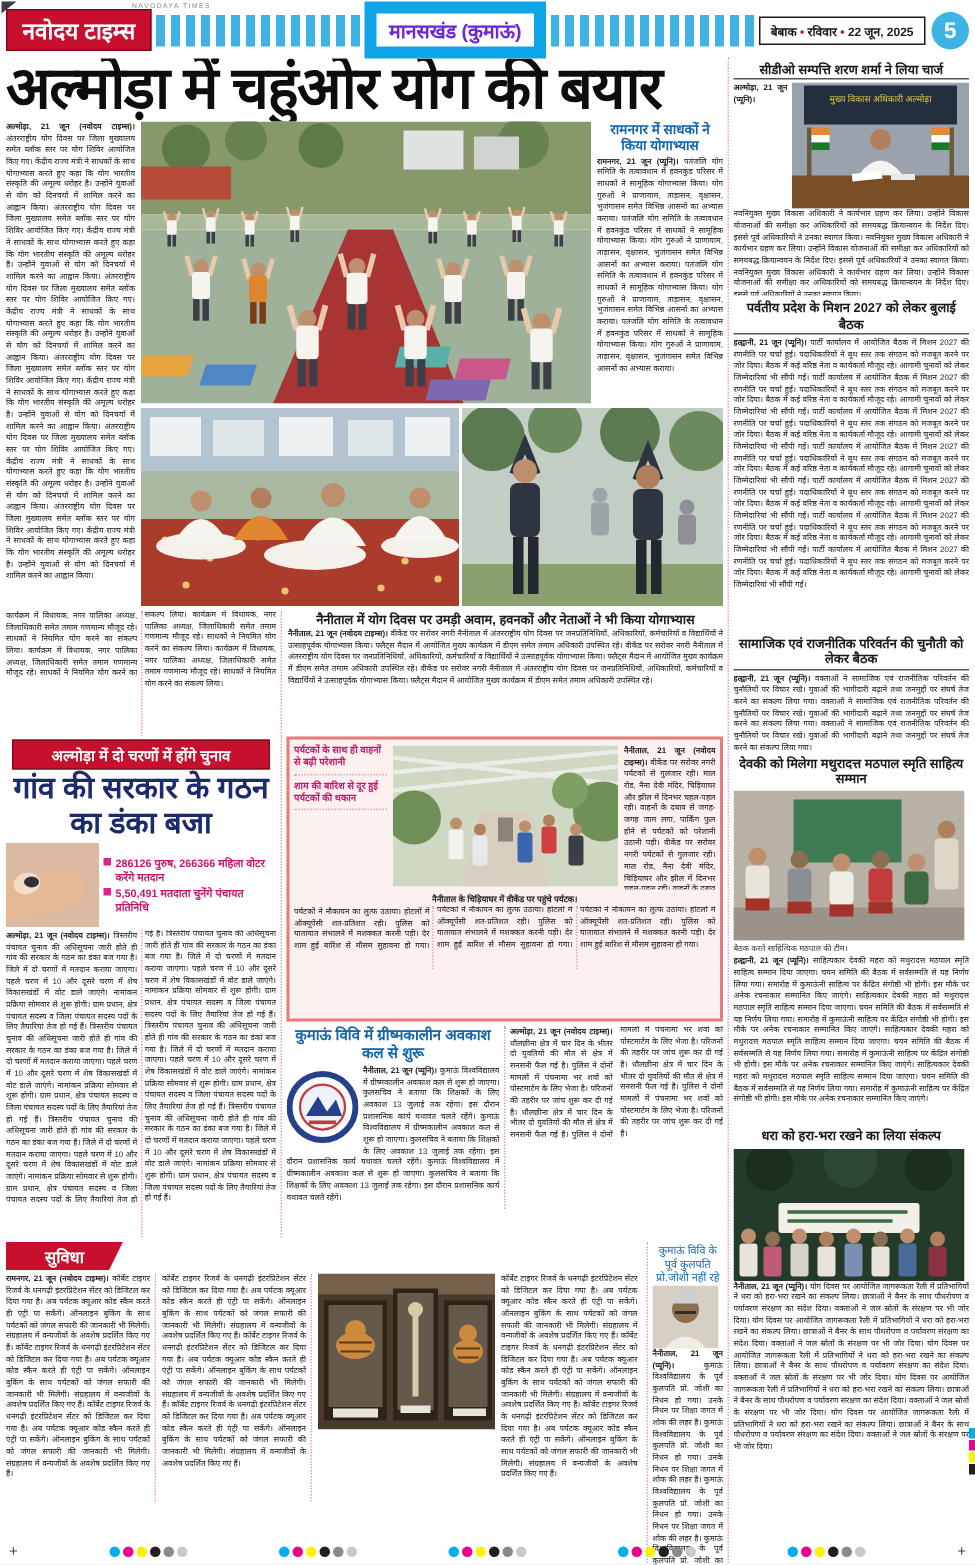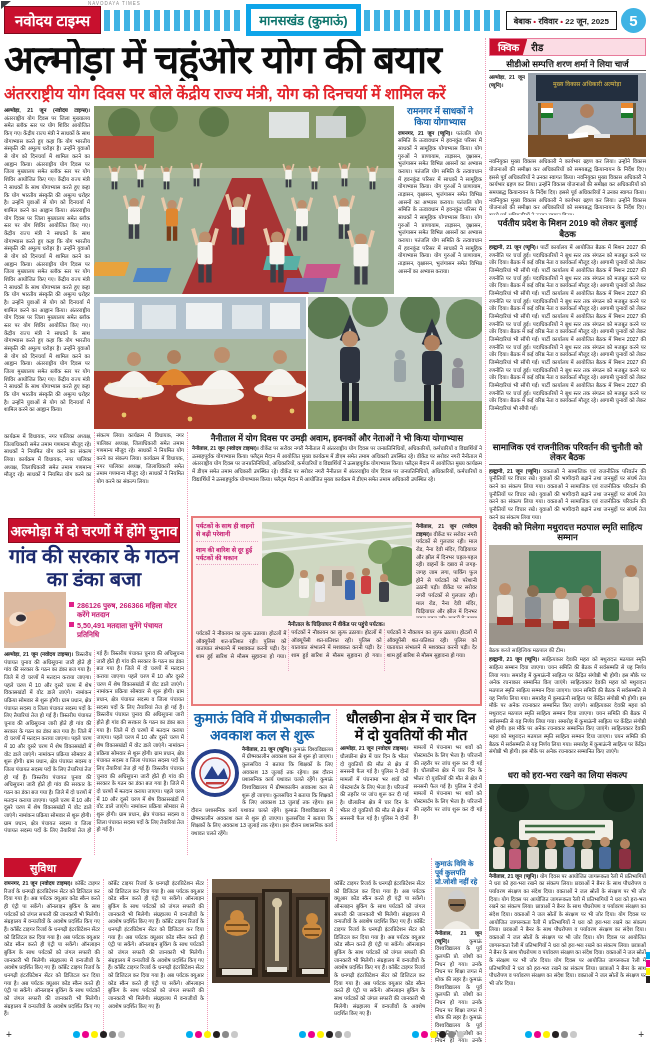--- a/index.html
+++ b/index.html
@@ -6,21 +6,21 @@
   .page{position:relative;width:650px;height:1043px;background:#ffffff;margin:0 auto;
         overflow:hidden;font-family:"Liberation Sans","DejaVu Sans",sans-serif;color:#1a1a1a;}
   
   .mast{position:relative;height:36px;padding:2px 4px 0 4px;display:flex;align-items:center;}
   .mini-title{position:absolute;top:1px;left:88px;font-size:4.5px;color:#8a8a8a;letter-spacing:1px;}
   .nameplate{position:relative;background:#c8102e;color:#fff;font-weight:bold;font-size:15px;
              padding:3px 10px;border:1px solid #7d0a1d;white-space:nowrap;}
   .nameplate:before{content:"";position:absolute;left:-4px;top:-6px;border-left:10px solid #3a3f45;
              border-bottom:8px solid transparent;}
   .stripes{height:21px;flex:1;background:repeating-linear-gradient(90deg,#3fb3e4 0 6px,#fff 6px 10px);margin:0 3px;}
-  .edition{background:#fff;border:5px solid #0ea5e9;color:#0f766e;font-weight:bold;font-size:13px;
+  .edition{background:#fff;border:8px solid #0ea5e9;color:#6d28d9;font-weight:bold;font-size:13px;
            padding:2px 8px;white-space:nowrap;}
   .datebox{background:#fff;border:1px solid #1a1a1a;font-size:8px;font-weight:bold;
            padding:3px 7px;white-space:nowrap;}
   .dot-red{color:#c8102e;}
   .pagenum{width:25px;height:25px;border-radius:50%;background:#3fb3e4;color:#fff;font-weight:bold;
            font-size:15px;display:flex;align-items:center;justify-content:center;margin-left:4px;}
   
   .body{font-size:5.3px;line-height:1.45;text-align:justify;margin:1px 0;}
   .dl{font-weight:bold;}
   
@@ -37,58 +37,58 @@
   .side-h{color:#1565ad;font-weight:bold;font-size:9px;text-align:center;line-height:1.2;margin:0 0 2px 0;}
   .ph-med{position:absolute;left:90px;top:191px;width:212px;height:132px;}
   .ph-tree{position:absolute;left:304px;top:191px;width:174px;height:132px;}
   .cap-row{display:flex;height:84px;margin-top:2px;}
   .lead-mini{width:180px;column-count:2;column-gap:5px;column-rule:1px dotted #f09ab8;overflow:hidden;padding-right:3px;}
   .lead-cap{flex:1;padding-left:4px;overflow:hidden;border-left:1px dotted #f09ab8;}
   .cap-h{font-weight:bold;font-size:8.6px;text-align:center;margin:0 0 1px 0;}
   .mid-row{display:flex;}
   .left-stack{width:180px;padding-right:3px;border-right:1px dotted #f09ab8;}
   .mid-stack{flex:1;padding-left:3px;}
-  .kicker{background:#c8102e;color:#fff;font-weight:bold;font-size:14px;text-align:center;
+  .kicker{background:#c8102e;color:#fff;font-weight:bold;font-size:10px;text-align:center;
           padding:2px 0;border:1px solid #8d0a1e;margin:2px 4px;}
   .e-head{font-size:20px;font-weight:900;color:#1c2a6e;text-align:center;line-height:1.12;margin:2px 0;}
   .e-top{display:flex;gap:3px;align-items:center;margin:2px 0;}
   .bullet{display:flex;gap:3px;font-size:7.2px;font-weight:bold;color:#c4186f;line-height:1.25;margin:2px 0;}
   .bullet .sq{flex:0 0 5px;width:5px;height:5px;background:#e0218a;margin-top:1px;}
   .e-body{column-count:2;column-gap:5px;column-rule:1px dotted #f09ab8;height:205px;overflow:hidden;}
   
   .weekend{border:2px solid #e87b7b;background:#fdf1f0;padding:2px 3px;height:182px;overflow:hidden;}
   .w-head{font-size:21px;font-weight:900;text-align:center;color:#fff;
           -webkit-text-stroke:1px #1a1a1a;text-shadow:0 0 1px #1a1a1a;white-space:nowrap;overflow:hidden;margin:0;}
   .w-grid{display:flex;gap:4px;margin-top:2px;}
   .w-bullets{width:62px;}
   .w-bullet{font-size:6.4px;font-weight:bold;color:#c4186f;line-height:1.3;margin:0 0 4px 0;border-bottom:1px dotted #e8a6c3;padding-bottom:2px;}
   .w-body{flex:1;overflow:hidden;height:96px;}
   .w-cap{font-size:5.6px;font-weight:bold;text-align:center;margin:2px 0 1px 0;}
   .w-foot{column-count:3;column-gap:5px;column-rule:1px dotted #e8a6c3;height:42px;overflow:hidden;}
   .kvdh{display:flex;margin-top:3px;}
   .kv{width:142px;padding-right:3px;border-right:1px dotted #f09ab8;}
-  .kv-h{color:#1565ad;font-weight:bold;font-size:14px;text-align:center;line-height:1.2;margin:1px 0;}
+  .kv-h{color:#1565ad;font-weight:bold;font-size:10px;text-align:center;line-height:1.2;margin:1px 0;}
   .kv-body{height:96px;overflow:hidden;}
   .dh{flex:1;padding-left:3px;}
   .dh-h{font-size:14.5px;font-weight:900;text-align:center;line-height:1.15;margin:1px 0;color:#0d0d0d;}
   .dh-body{column-count:2;column-gap:5px;height:86px;overflow:hidden;}
   
   .bottom-row{display:flex;margin-top:3px;}
   .qr{width:424px;padding-right:3px;border-right:1px dotted #f09ab8;}
   .suvidha{display:flex;height:19px;align-items:stretch;margin-bottom:2px;}
   .suv-kick{background:#c8102e;color:#fff;font-weight:bold;font-size:11px;width:78px;
             display:flex;align-items:center;justify-content:center;
             clip-path:polygon(0 0,100% 0,88% 100%,0 100%);}
   .suv-text{flex:1;background:#fbd7c8;font-weight:bold;font-size:10.5px;display:flex;align-items:center;padding-left:8px;}
   .qr-head{font-size:24px;font-weight:900;white-space:nowrap;overflow:hidden;text-align:center;margin:1px 0 2px 0;color:#0d0d0d;}
   .qr-cols{display:flex;gap:4px;height:152px;overflow:hidden;}
   .qc{width:96px;overflow:hidden;border-right:1px dotted #f09ab8;padding-right:3px;}
   .qc:last-child{border-right:none;flex:1;}
   .joshi{width:50px;padding-left:3px;overflow:hidden;}
-  .joshi-h{color:#1565ad;font-weight:bold;font-size:7.2px;text-align:left;line-height:1.25;margin:1px 0;}
+  .joshi-h{color:#1565ad;font-weight:normal;font-size:7.2px;text-align:center;line-height:1.25;margin:1px 0;}
   
   .qhdr{display:flex;align-items:stretch;background:#fbdce4;border:1px solid #e87b9b;height:16px;margin-bottom:2px;}
   .qhdr .qk{background:#c8102e;color:#fff;font-weight:bold;font-size:10px;padding:1px 8px;
             display:flex;align-items:center;clip-path:polygon(0 0,100% 0,88% 100%,0 100%);}
   .qhdr .qr2{color:#1a1a1a;font-weight:bold;font-size:10px;display:flex;align-items:center;padding-left:4px;}
   .qi-h{font-size:8.6px;font-weight:bold;text-align:center;border-bottom:1px solid #555;
         padding-bottom:1px;margin:3px 0 2px 0;line-height:1.2;}
   .qi-h.plain{border-bottom:none;}
   .q-media{display:flex;gap:3px;}
   .q-side{width:36px;overflow:hidden;}
@@ -123,21 +123,20 @@
       <span>22 जून, 2025</span>
     </div>
     <div class="pagenum">5</div>
   </header>
 
   <div class="content">
 
     <div class="main">
 
       <h1 class="lead-h">अल्मोड़ा में चहुंओर योग की बयार</h1>
-      <div class="lead-sub">अंतरराष्ट्रीय योग दिवस पर बोले केंद्रीय राज्य मंत्री, योग को दिनचर्या में शामिल करें</div>
 
       <div class="lead-abs">
         <div class="lead-left">
           <p class="body"><b class="dl">अल्मोड़ा, 21 जून (नवोदय टाइम्स)।</b>
             <span>अंतरराष्ट्रीय योग दिवस पर जिला मुख्यालय समेत ब्लॉक स्तर पर योग शिविर आयोजित किए गए। केंद्रीय राज्य मंत्री ने साधकों के साथ योगाभ्यास करते हुए कहा कि योग भारतीय संस्कृति की अमूल्य धरोहर है। उन्होंने युवाओं से योग को दिनचर्या में शामिल करने का आह्वान किया। अंतरराष्ट्रीय योग दिवस पर जिला मुख्यालय समेत ब्लॉक स्तर पर योग शिविर आयोजित किए गए। केंद्रीय राज्य मंत्री ने साधकों के साथ योगाभ्यास करते हुए कहा कि योग भारतीय संस्कृति की अमूल्य धरोहर है। उन्होंने युवाओं से योग को दिनचर्या में शामिल करने का आह्वान किया। अंतरराष्ट्रीय योग दिवस पर जिला मुख्यालय समेत ब्लॉक स्तर पर योग शिविर आयोजित किए गए। केंद्रीय राज्य मंत्री ने साधकों के साथ योगाभ्यास करते हुए कहा कि योग भारतीय संस्कृति की अमूल्य धरोहर है। उन्होंने युवाओं से योग को दिनचर्या में शामिल करने का आह्वान किया। अंतरराष्ट्रीय योग दिवस पर जिला मुख्यालय समेत ब्लॉक स्तर पर योग शिविर आयोजित किए गए। केंद्रीय राज्य मंत्री ने साधकों के साथ योगाभ्यास करते हुए कहा कि योग भारतीय संस्कृति की अमूल्य धरोहर है। उन्होंने युवाओं से योग को दिनचर्या में शामिल करने का आह्वान किया। अंतरराष्ट्रीय योग दिवस पर जिला मुख्यालय समेत ब्लॉक स्तर पर योग शिविर आयोजित किए गए। केंद्रीय राज्य मंत्री ने साधकों के साथ योगाभ्यास करते हुए कहा कि योग भारतीय संस्कृति की अमूल्य धरोहर है। उन्होंने युवाओं से योग को दिनचर्या में शामिल करने का आह्वान किया। अंतरराष्ट्रीय योग दिवस पर जिला मुख्यालय समेत ब्लॉक स्तर पर योग शिविर आयोजित किए गए। केंद्रीय राज्य मंत्री ने साधकों के साथ योगाभ्यास करते हुए कहा कि योग भारतीय संस्कृति की अमूल्य धरोहर है। उन्होंने युवाओं से योग को दिनचर्या में शामिल करने का आह्वान किया।</span></p>
         </div>
 
         <div class="ph-main">
           <svg width="300" height="188" viewBox="0 0 300 188">
             <defs>
@@ -381,21 +380,20 @@
                   <circle cx="24" cy="27" r="22" fill="#fff" stroke="#27408b" stroke-width="4"></circle>
                   <circle cx="24" cy="27" r="15" fill="#eef2fb" stroke="#c43b3b" stroke-width="1.5"></circle>
                   <polygon points="13,33 21,20 27,30 33,22 37,33" fill="#27408b"></polygon>
                   <rect x="15" y="36" width="18" height="2.4" fill="#c43b3b"></rect>
                 </svg>
                 <p class="body"><b class="dl">नैनीताल, 21 जून (प्यूनि)।</b>
                   <span>कुमाऊं विश्वविद्यालय में ग्रीष्मकालीन अवकाश कल से शुरू हो जाएगा। कुलसचिव ने बताया कि शिक्षकों के लिए अवकाश 13 जुलाई तक रहेगा। इस दौरान प्रशासनिक कार्य यथावत चलते रहेंगे। कुमाऊं विश्वविद्यालय में ग्रीष्मकालीन अवकाश कल से शुरू हो जाएगा। कुलसचिव ने बताया कि शिक्षकों के लिए अवकाश 13 जुलाई तक रहेगा। इस दौरान प्रशासनिक कार्य यथावत चलते रहेंगे। कुमाऊं विश्वविद्यालय में ग्रीष्मकालीन अवकाश कल से शुरू हो जाएगा। कुलसचिव ने बताया कि शिक्षकों के लिए अवकाश 13 जुलाई तक रहेगा। इस दौरान प्रशासनिक कार्य यथावत चलते रहेंगे।</span></p>
               </div>
             </div>
             <div class="dh">
-              <div class="dh-h">धौलछीना क्षेत्र में चार दिन में दो युवतियों की मौत</div>
               <div class="dh-body">
                 <p class="body"><b class="dl">अल्मोड़ा, 21 जून (नवोदय टाइम्स)।</b>
                   <span>धौलछीना क्षेत्र में चार दिन के भीतर दो युवतियों की मौत से क्षेत्र में सनसनी फैल गई है। पुलिस ने दोनों मामलों में पंचनामा भर शवों को पोस्टमार्टम के लिए भेजा है। परिजनों की तहरीर पर जांच शुरू कर दी गई है। धौलछीना क्षेत्र में चार दिन के भीतर दो युवतियों की मौत से क्षेत्र में सनसनी फैल गई है। पुलिस ने दोनों मामलों में पंचनामा भर शवों को पोस्टमार्टम के लिए भेजा है। परिजनों की तहरीर पर जांच शुरू कर दी गई है। धौलछीना क्षेत्र में चार दिन के भीतर दो युवतियों की मौत से क्षेत्र में सनसनी फैल गई है। पुलिस ने दोनों मामलों में पंचनामा भर शवों को पोस्टमार्टम के लिए भेजा है। परिजनों की तहरीर पर जांच शुरू कर दी गई है।</span></p>
               </div>
             </div>
           </div>
         </div>
       </div>
 
       <div class="bottom-row">
@@ -454,24 +452,20 @@
             <rect x="15" y="17" width="14" height="2" fill="#2e2a26"></rect>
             <path d="M8 42 Q22 26 36 42 Z" fill="#f0ede6"></path>
           </svg>
           <p class="body"><b class="dl">नैनीताल, 21 जून (प्यूनि)।</b>
             <span>कुमाऊं विश्वविद्यालय के पूर्व कुलपति प्रो. जोशी का निधन हो गया। उनके निधन पर शिक्षा जगत में शोक की लहर है। कुमाऊं विश्वविद्यालय के पूर्व कुलपति प्रो. जोशी का निधन हो गया। उनके निधन पर शिक्षा जगत में शोक की लहर है। कुमाऊं विश्वविद्यालय के पूर्व कुलपति प्रो. जोशी का निधन हो गया। उनके निधन पर शिक्षा जगत में शोक की लहर है। कुमाऊं विश्वविद्यालय के पूर्व कुलपति प्रो. जोशी का निधन हो गया। उनके निधन पर शिक्षा जगत में शोक की लहर है।</span></p>
         </div>
       </div>
     </div>
 
     <aside class="quick">
-      <div class="qhdr">
-        <span class="qk">क्विक</span>
-        <span class="qr2">रीड</span>
-      </div>
 
       <div class="qi-h">सीडीओ सम्पत्ति शरण शर्मा ने लिया चार्ज</div>
       <div class="q-media">
         <div class="q-side">
           <p class="body"><b class="dl">अल्मोड़ा, 21 जून (प्यूनि)।</b></p>
         </div>
         <svg width="118" height="84" viewBox="0 0 118 84">
           <rect width="118" height="84" fill="#9aa3ad"></rect>
           <rect x="8" y="2" width="102" height="26" fill="#232f3f"></rect>
           <text x="59" y="13" font-size="6" fill="#e8c34a" text-anchor="middle">मुख्य विकास अधिकारी अल्मोड़ा</text>
@@ -491,21 +485,21 @@
           <path d="M44 62 Q59 42 74 62 Z" fill="#f6f4ef"></path>
           <rect x="0" y="62" width="118" height="22" fill="#7a4f28"></rect>
           <rect x="40" y="60" width="20" height="5" fill="#fff" transform="rotate(-6 50 62)"></rect>
           <rect x="66" y="61" width="16" height="4" fill="#e8e8e8"></rect>
         </svg>
       </div>
       <div class="qbody" style="height:58px">
         <p class="body"><span>नवनियुक्त मुख्य विकास अधिकारी ने कार्यभार ग्रहण कर लिया। उन्होंने विकास योजनाओं की समीक्षा कर अधिकारियों को समयबद्ध क्रियान्वयन के निर्देश दिए। इससे पूर्व अधिकारियों ने उनका स्वागत किया। नवनियुक्त मुख्य विकास अधिकारी ने कार्यभार ग्रहण कर लिया। उन्होंने विकास योजनाओं की समीक्षा कर अधिकारियों को समयबद्ध क्रियान्वयन के निर्देश दिए। इससे पूर्व अधिकारियों ने उनका स्वागत किया। नवनियुक्त मुख्य विकास अधिकारी ने कार्यभार ग्रहण कर लिया। उन्होंने विकास योजनाओं की समीक्षा कर अधिकारियों को समयबद्ध क्रियान्वयन के निर्देश दिए। इससे पूर्व अधिकारियों ने उनका स्वागत किया।</span></p>
       </div>
 
-      <div class="qi-h">पर्वतीय प्रदेश के मिशन 2019 को लेकर बुलाई बैठक</div>
+      <div class="qi-h">पर्वतीय प्रदेश के मिशन 2027 को लेकर बुलाई बैठक</div>
       <div class="qbody" style="height:196px">
         <p class="body"><b class="dl">हल्द्वानी, 21 जून (प्यूनि)।</b>
           <span>पार्टी कार्यालय में आयोजित बैठक में मिशन 2027 की रणनीति पर चर्चा हुई। पदाधिकारियों ने बूथ स्तर तक संगठन को मजबूत करने पर जोर दिया। बैठक में कई वरिष्ठ नेता व कार्यकर्ता मौजूद रहे। आगामी चुनावों को लेकर जिम्मेदारियां भी सौंपी गईं। पार्टी कार्यालय में आयोजित बैठक में मिशन 2027 की रणनीति पर चर्चा हुई। पदाधिकारियों ने बूथ स्तर तक संगठन को मजबूत करने पर जोर दिया। बैठक में कई वरिष्ठ नेता व कार्यकर्ता मौजूद रहे। आगामी चुनावों को लेकर जिम्मेदारियां भी सौंपी गईं। पार्टी कार्यालय में आयोजित बैठक में मिशन 2027 की रणनीति पर चर्चा हुई। पदाधिकारियों ने बूथ स्तर तक संगठन को मजबूत करने पर जोर दिया। बैठक में कई वरिष्ठ नेता व कार्यकर्ता मौजूद रहे। आगामी चुनावों को लेकर जिम्मेदारियां भी सौंपी गईं। पार्टी कार्यालय में आयोजित बैठक में मिशन 2027 की रणनीति पर चर्चा हुई। पदाधिकारियों ने बूथ स्तर तक संगठन को मजबूत करने पर जोर दिया। बैठक में कई वरिष्ठ नेता व कार्यकर्ता मौजूद रहे। आगामी चुनावों को लेकर जिम्मेदारियां भी सौंपी गईं। पार्टी कार्यालय में आयोजित बैठक में मिशन 2027 की रणनीति पर चर्चा हुई। पदाधिकारियों ने बूथ स्तर तक संगठन को मजबूत करने पर जोर दिया। बैठक में कई वरिष्ठ नेता व कार्यकर्ता मौजूद रहे। आगामी चुनावों को लेकर जिम्मेदारियां भी सौंपी गईं। पार्टी कार्यालय में आयोजित बैठक में मिशन 2027 की रणनीति पर चर्चा हुई। पदाधिकारियों ने बूथ स्तर तक संगठन को मजबूत करने पर जोर दिया। बैठक में कई वरिष्ठ नेता व कार्यकर्ता मौजूद रहे। आगामी चुनावों को लेकर जिम्मेदारियां भी सौंपी गईं। पार्टी कार्यालय में आयोजित बैठक में मिशन 2027 की रणनीति पर चर्चा हुई। पदाधिकारियों ने बूथ स्तर तक संगठन को मजबूत करने पर जोर दिया। बैठक में कई वरिष्ठ नेता व कार्यकर्ता मौजूद रहे। आगामी चुनावों को लेकर जिम्मेदारियां भी सौंपी गईं।</span></p>
       </div>
 
       <div class="qi-h">सामाजिक एवं राजनीतिक परिवर्तन की चुनौती को लेकर बैठक</div>
       <div class="qbody" style="height:52px">
         <p class="body"><b class="dl">हल्द्वानी, 21 जून (प्यूनि)।</b>
           <span>वक्ताओं ने सामाजिक एवं राजनीतिक परिवर्तन की चुनौतियों पर विचार रखे। युवाओं की भागीदारी बढ़ाने तथा जनमुद्दों पर संघर्ष तेज करने का संकल्प लिया गया। वक्ताओं ने सामाजिक एवं राजनीतिक परिवर्तन की चुनौतियों पर विचार रखे। युवाओं की भागीदारी बढ़ाने तथा जनमुद्दों पर संघर्ष तेज करने का संकल्प लिया गया। वक्ताओं ने सामाजिक एवं राजनीतिक परिवर्तन की चुनौतियों पर विचार रखे। युवाओं की भागीदारी बढ़ाने तथा जनमुद्दों पर संघर्ष तेज करने का संकल्प लिया गया।</span></p>
       </div>

